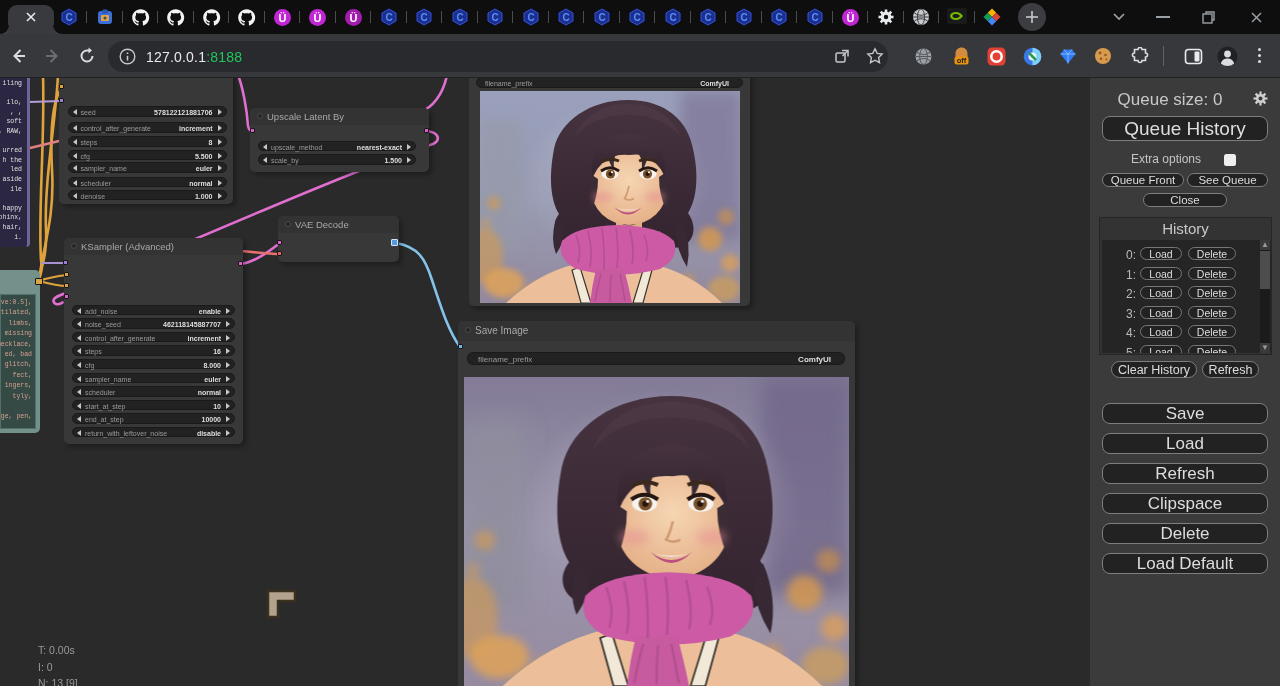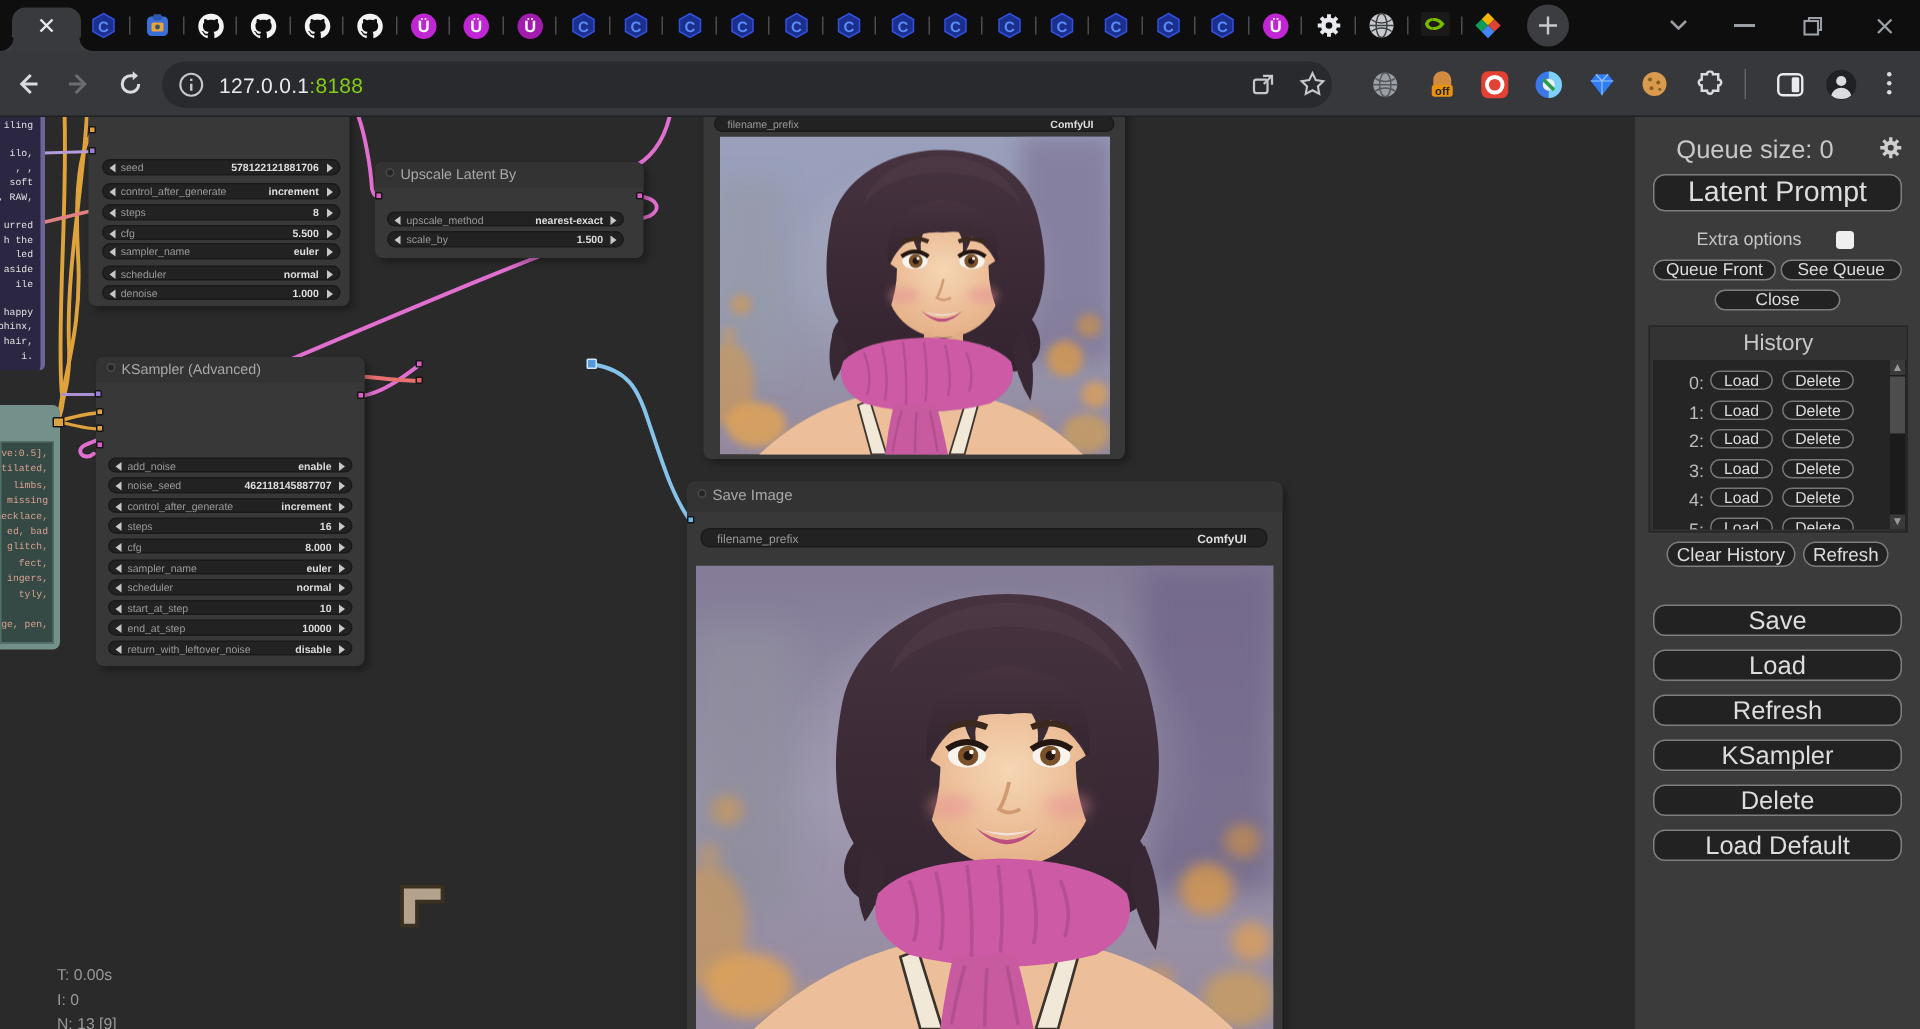--- a/index.html
+++ b/index.html
@@ -213,21 +213,21 @@
 <svg style="position:absolute;left:78px;top:13px" width="18" height="18" viewBox="0 0 18 18">
       <path d="M14.5 9A5.5 5.5 0 1 1 9 3.5h3" stroke="#dadce0" stroke-width="2" fill="none"></path>
       <path d="M10.5 0.5L14 3.5l-3.5 3z" fill="#dadce0"></path>
     </svg>
 <div style="position:absolute;left:108px;top:7px;width:780px;height:31px;background:#282a2d;border-radius:16px"></div>
 <svg style="position:absolute;left:119px;top:14px" width="17" height="17" viewBox="0 0 17 17">
       <circle cx="8.5" cy="8.5" r="7.3" fill="none" stroke="#c4c7cb" stroke-width="1.4"></circle>
       <line x1="8.5" y1="4.5" x2="8.5" y2="6" stroke="#c4c7cb" stroke-width="1.6"></line>
       <line x1="8.5" y1="7.8" x2="8.5" y2="12.5" stroke="#c4c7cb" stroke-width="1.6"></line>
     </svg>
-<div style="position:absolute;left:146px;top:15px;font-size:14px;color:#e8eaed;letter-spacing:.2px">127.0.0.1<span style="color:#84cc16">:8188</span></div>
+<div style="position:absolute;left:146px;top:15px;font-size:14px;color:#e8eaed;letter-spacing:.2px">127.0.0.1<span style="color:#22c55e">:8188</span></div>
 <svg style="position:absolute;left:834px;top:14px" width="17" height="17" viewBox="0 0 17 17">
       <rect x="2" y="5" width="9" height="9" rx="1.5" fill="none" stroke="#c4c7cb" stroke-width="1.5"></rect>
       <path d="M8 2.5h6v6" fill="none" stroke="#c4c7cb" stroke-width="1.5"></path>
       <line x1="14" y1="2.5" x2="8.5" y2="8" stroke="#c4c7cb" stroke-width="1.5"></line>
     </svg>
 <svg style="position:absolute;left:866px;top:13px" width="18" height="18" viewBox="0 0 18 18">
       <path d="M9 1.8l2.2 4.6 5 .7-3.6 3.5.9 5-4.5-2.4-4.5 2.4.9-5L1.8 7.1l5-.7z" fill="none" stroke="#c4c7cb" stroke-width="1.4"></path>
     </svg>
 <svg style="position:absolute;left:914px;top:13px" width="19" height="19" viewBox="0 0 19 19">
       <circle cx="9.5" cy="9.5" r="8" fill="#9aa0a6"></circle>
@@ -411,20 +411,23 @@
         <span class="ra"></span>
         <span class="wl">end_at_step</span>
         <span class="wv">10000</span>
       </div>
       <div class="widget" style="left:8px;top:188.89999999999998px;width:163px">
         <span class="la"></span>
         <span class="ra"></span>
         <span class="wl">return_with_leftover_noise</span>
         <span class="wv">disable</span>
       </div>
+    </div>
+<div class="node" style="left:278px;top:138px;width:121px;height:46px;z-index:2">
+      <div class="ntitle"><span class="dot"></span>VAE Decode</div>
     </div>
 <div class="node" style="left:469px;top:-12px;width:281px;height:240px;z-index:2">
       <div class="widget" style="left:7px;top:11px;width:267px">
         <span class="wl" style="left:8px">filename_prefix</span>
         <span class="wv" style="font-weight:bold">ComfyUI</span>
       </div>
       <svg style="position:absolute;left:11px;top:25px" width="260" height="212" viewBox="0 0 260 212" preserveAspectRatio="none">
         <defs>
 <linearGradient id="p1bg" x1="0" y1="0" x2="0" y2="1">
             <stop offset="0" stop-color="#9aa0bc"></stop>
@@ -675,21 +678,21 @@
         <circle cx="7.5" cy="7.5" r="4.6"></circle>
         <g stroke="#cfcfcf" stroke-width="2.2">
           <line x1="7.5" y1="0.5" x2="7.5" y2="14.5"></line>
           <line x1="0.5" y1="7.5" x2="14.5" y2="7.5"></line>
           <line x1="2.6" y1="2.6" x2="12.4" y2="12.4"></line>
           <line x1="12.4" y1="2.6" x2="2.6" y2="12.4"></line>
         </g>
       </g>
       <circle cx="7.5" cy="7.5" r="2" fill="#3b3b3b"></circle>
     </svg>
-<div class="btn" style="left:12px;top:38px;width:166px;height:25px;font-size:19px;line-height:24px;border-radius:8px">Latent Prompt</div>
+<div class="btn" style="left:12px;top:38px;width:166px;height:25px;font-size:19px;line-height:24px;border-radius:8px">Queue History</div>
 <div style="position:absolute;left:0px;top:74px;width:152px;text-align:center;font-size:12px;color:#c4c4c4">Extra options</div>
 <div style="position:absolute;left:134px;top:76px;width:12px;height:12px;background:#efefef;border-radius:2.5px"></div>
 <div class="btn" style="left:12px;top:95px;width:82px;height:14px;font-size:11.5px;line-height:13px;border-radius:7px">Queue Front</div>
 <div class="btn" style="left:97px;top:95px;width:81px;height:14px;font-size:11.5px;line-height:13px;border-radius:7px">See Queue</div>
 <div class="btn" style="left:53px;top:115px;width:84px;height:14px;font-size:11.5px;line-height:13px;border-radius:7px">Close</div>
 <div style="position:absolute;left:9px;top:139px;width:173px;height:138px;background:#333;border:1px solid #262626">
       <div style="position:absolute;left:0;top:2px;width:100%;text-align:center;font-size:15px;color:#c8c8c8">History</div>
       <div style="position:absolute;left:2px;top:22px;width:169px;height:113px;background:#252525;overflow:hidden" id="histlist">
         <div style="position:absolute;left:24px;top:8px;font-size:12px;color:#bbb">0:</div>
         <div style="position:absolute;left:38px;top:7px;width:42px;height:13px;background:#222;border:1px solid #777;border-radius:7px;color:#ddd;font-size:10.5px;line-height:12px;text-align:center">Load</div>
@@ -713,16 +716,16 @@
         <div style="position:absolute;right:1px;top:0;width:10px;height:10px;background:#3a3a3a;color:#999;font-size:8px;text-align:center;line-height:10px">▲</div>
         <div style="position:absolute;right:1px;bottom:0;width:10px;height:10px;background:#3a3a3a;color:#999;font-size:8px;text-align:center;line-height:10px">▼</div>
         <div style="position:absolute;right:1px;top:11px;width:10px;height:38px;background:#4d4d4d"></div>
       </div>
     </div>
 <div class="btn" style="left:21px;top:283px;width:86px;height:17px;font-size:12.5px;line-height:16px;border-radius:9px">Clear History</div>
 <div class="btn" style="left:112px;top:283px;width:57px;height:17px;font-size:12.5px;line-height:16px;border-radius:9px">Refresh</div>
 <div class="btn" style="left:12px;top:325px;width:166px;height:21px;font-size:17px;line-height:20px;border-radius:8px">Save</div>
 <div class="btn" style="left:12px;top:355px;width:166px;height:21px;font-size:17px;line-height:20px;border-radius:8px">Load</div>
 <div class="btn" style="left:12px;top:385px;width:166px;height:21px;font-size:17px;line-height:20px;border-radius:8px">Refresh</div>
-<div class="btn" style="left:12px;top:415px;width:166px;height:21px;font-size:17px;line-height:20px;border-radius:8px">KSampler</div>
+<div class="btn" style="left:12px;top:415px;width:166px;height:21px;font-size:17px;line-height:20px;border-radius:8px">Clipspace</div>
 <div class="btn" style="left:12px;top:445px;width:166px;height:21px;font-size:17px;line-height:20px;border-radius:8px">Delete</div>
 <div class="btn" style="left:12px;top:475px;width:166px;height:21px;font-size:17px;line-height:20px;border-radius:8px">Load Default</div>
   </div>
 
 </body></html>

